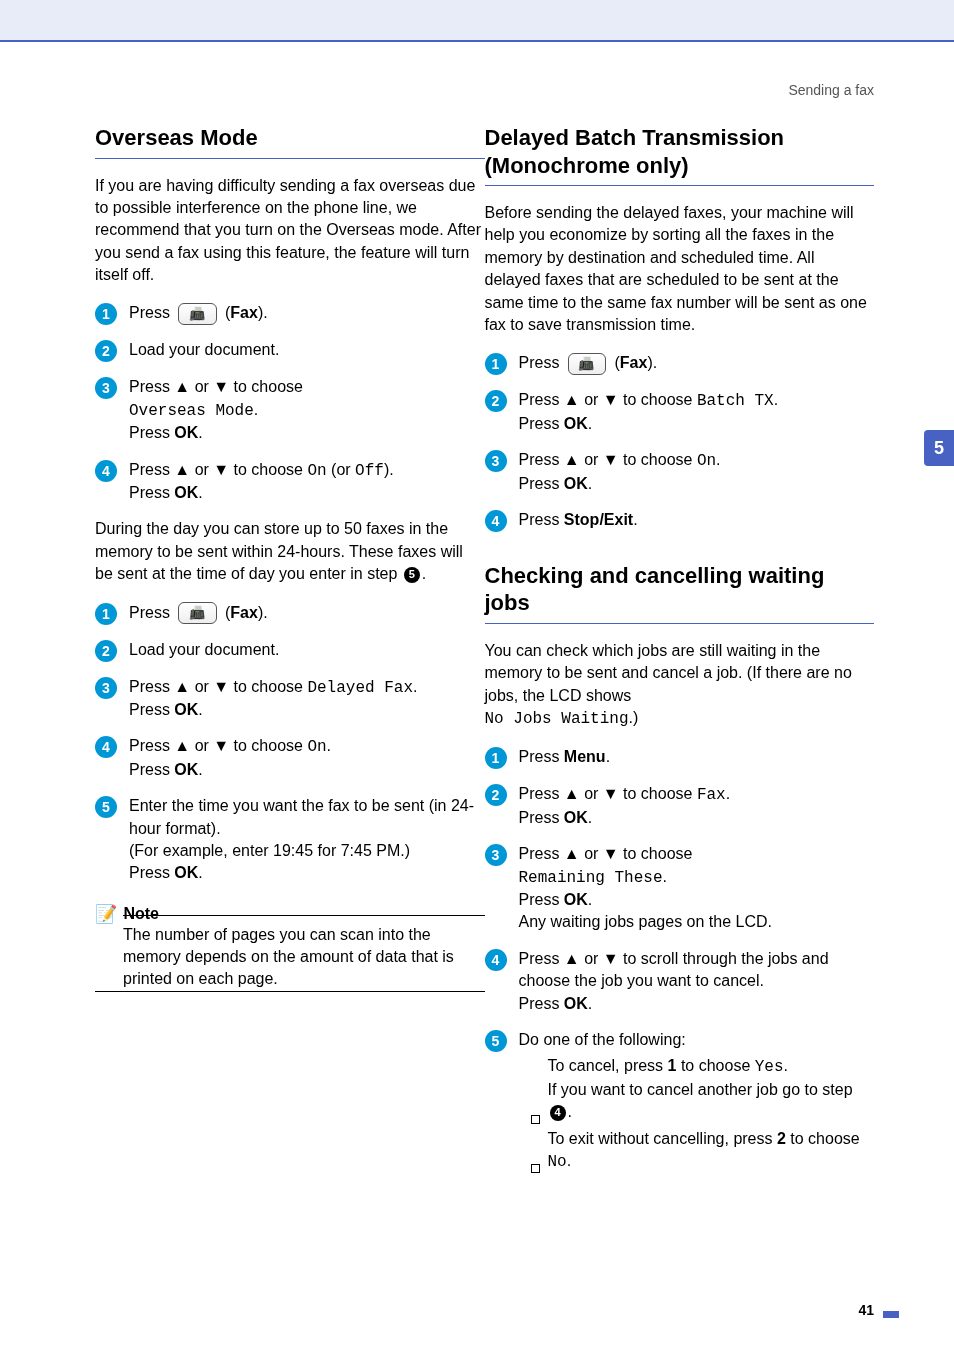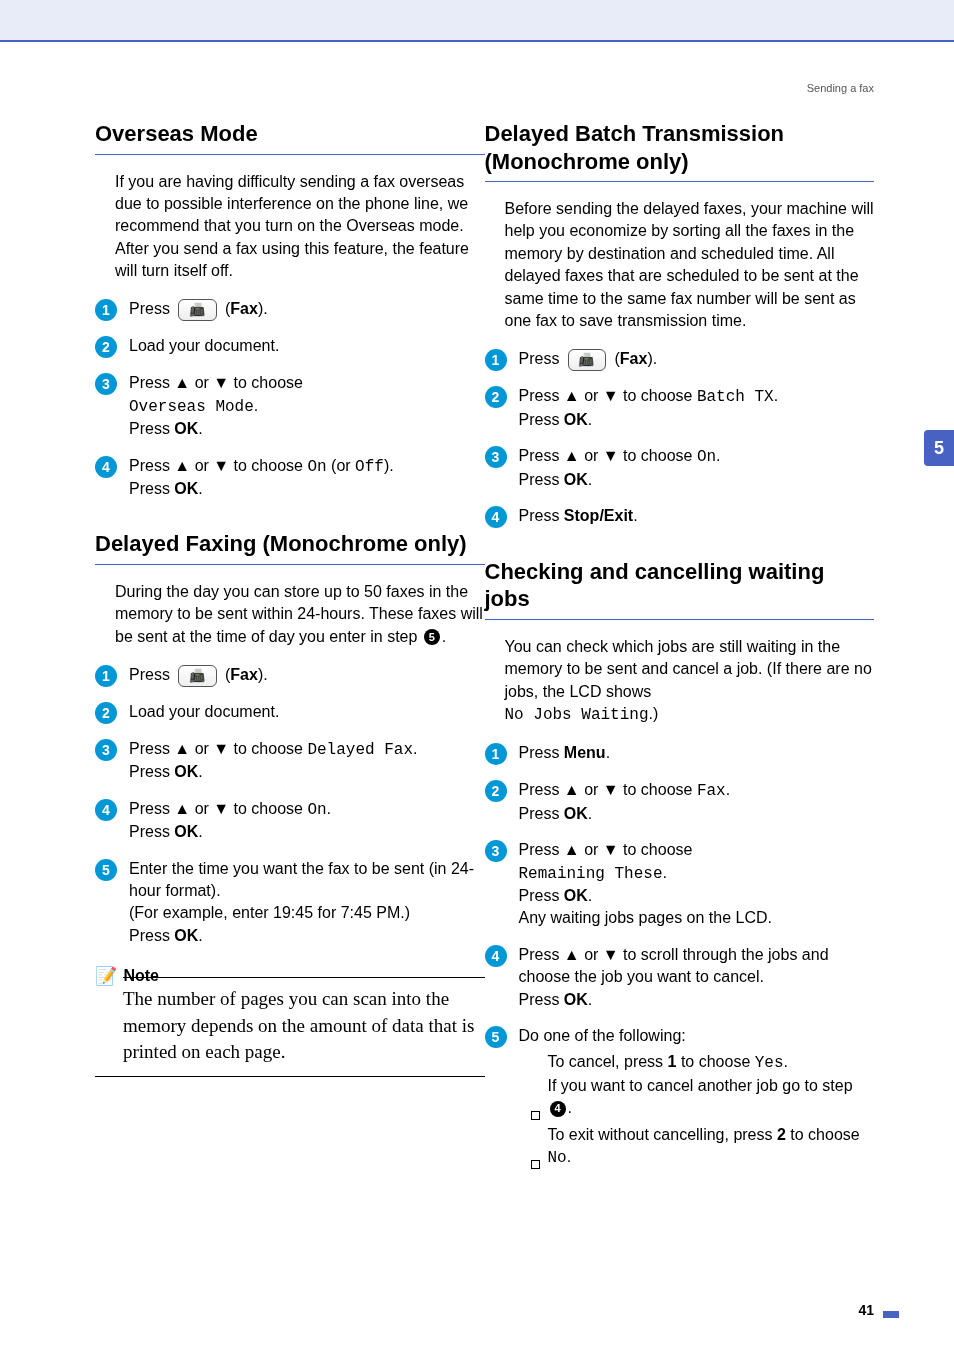--- a/index.html
+++ b/index.html
@@ -11,21 +11,21 @@
       position: relative;
     }
     .top-bar {
       height: 42px;
       background: #e8ecf8;
       border-bottom: 2px solid #4862c4;
     }
     .header-area {
       text-align: right;
       padding: 40px 80px 0 0;
-      font-size: 11px;
+      font-size: 14px;
       color: #555;
     }
     .page-content {
       padding: 20px 80px 0 95px;
       display: flex;
     }
     .col {
       flex: 1;
       min-width: 0;
     }
@@ -38,21 +38,20 @@
       margin-bottom: 16px;
       line-height: 1.25;
     }
     .section-title.first { margin-top: 6px; }
     .section-title.mt { margin-top: 30px; }
     .body-text {
       font-size: 16px;
       line-height: 1.4;
       margin-bottom: 16px;
       color: #000;
-      margin-left: 20px;
     }
     .step {
       display: flex;
       align-items: flex-start;
       margin-bottom: 14px;
     }
     .step-num {
       width: 22px;
       height: 22px;
       min-width: 22px;
@@ -103,26 +102,24 @@
       font-weight: bold;
       font-size: 16px;
     }
     .note-line {
       border-top: 1.5px solid #000;
       margin-left: 28px;
       margin-top: -10px;
       margin-bottom: 8px;
     }
     .note-body {
-      font-size: 19px;
+      font-size: 16px;
       line-height: 1.4;
       padding-left: 28px;
-      padding-bottom: 10px;
       border-bottom: 1.5px solid #000;
-      font-family: Liberation Serif, serif;
     }
     .bullet-item {
       display: flex;
       align-items: flex-end;
       margin-left: 12px;
       margin-top: 4px;
     }
     .bullet-sq {
       width: 9px;
       height: 9px;
@@ -206,21 +203,20 @@
     </div>
 
     <div class="step">
       <div class="step-num">4</div>
       <div class="step-body">
         <span>Press ▲ or ▼ to choose </span><span class="mono">On</span><span> (or </span><span class="mono">Off</span><span>).</span><br>
         <span>Press </span><b>OK</b><span>.</span>
       </div>
     </div>
 
-    <h2 class="section-title mt">Delayed Faxing (Monochrome only)</h2>
     <p class="body-text">
       <span>During the day you can store up to 50 faxes in the memory to be sent within 24-hours. These faxes will be sent at the time of day you enter in step </span><span class="step-num small">5</span><span>.</span>
     </p>
 
     <div class="step">
       <div class="step-num">1</div>
       <div class="step-body">
         <span>Press </span><span class="fax-btn">📠</span><span> (</span><b>Fax</b><span>).</span>
       </div>
     </div>

